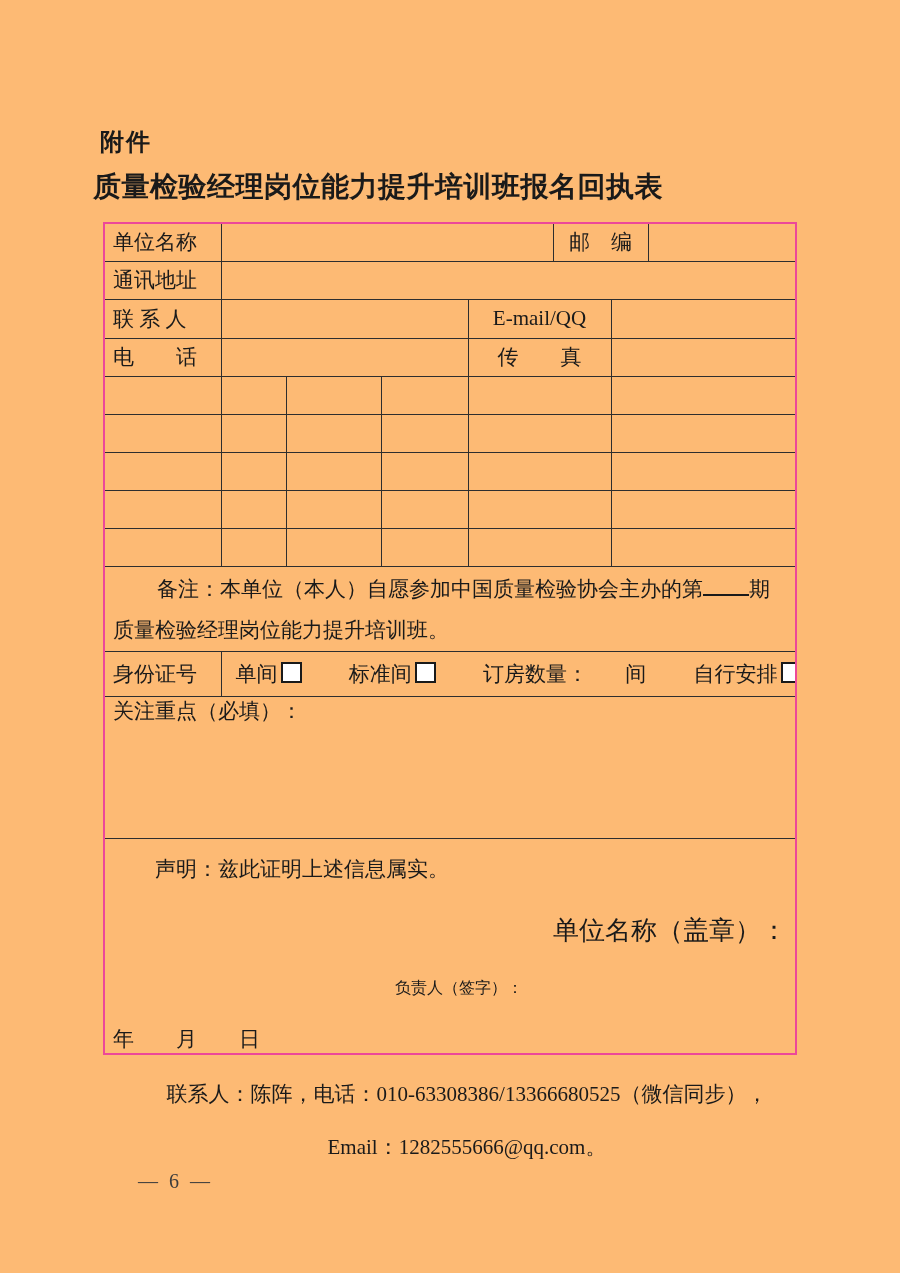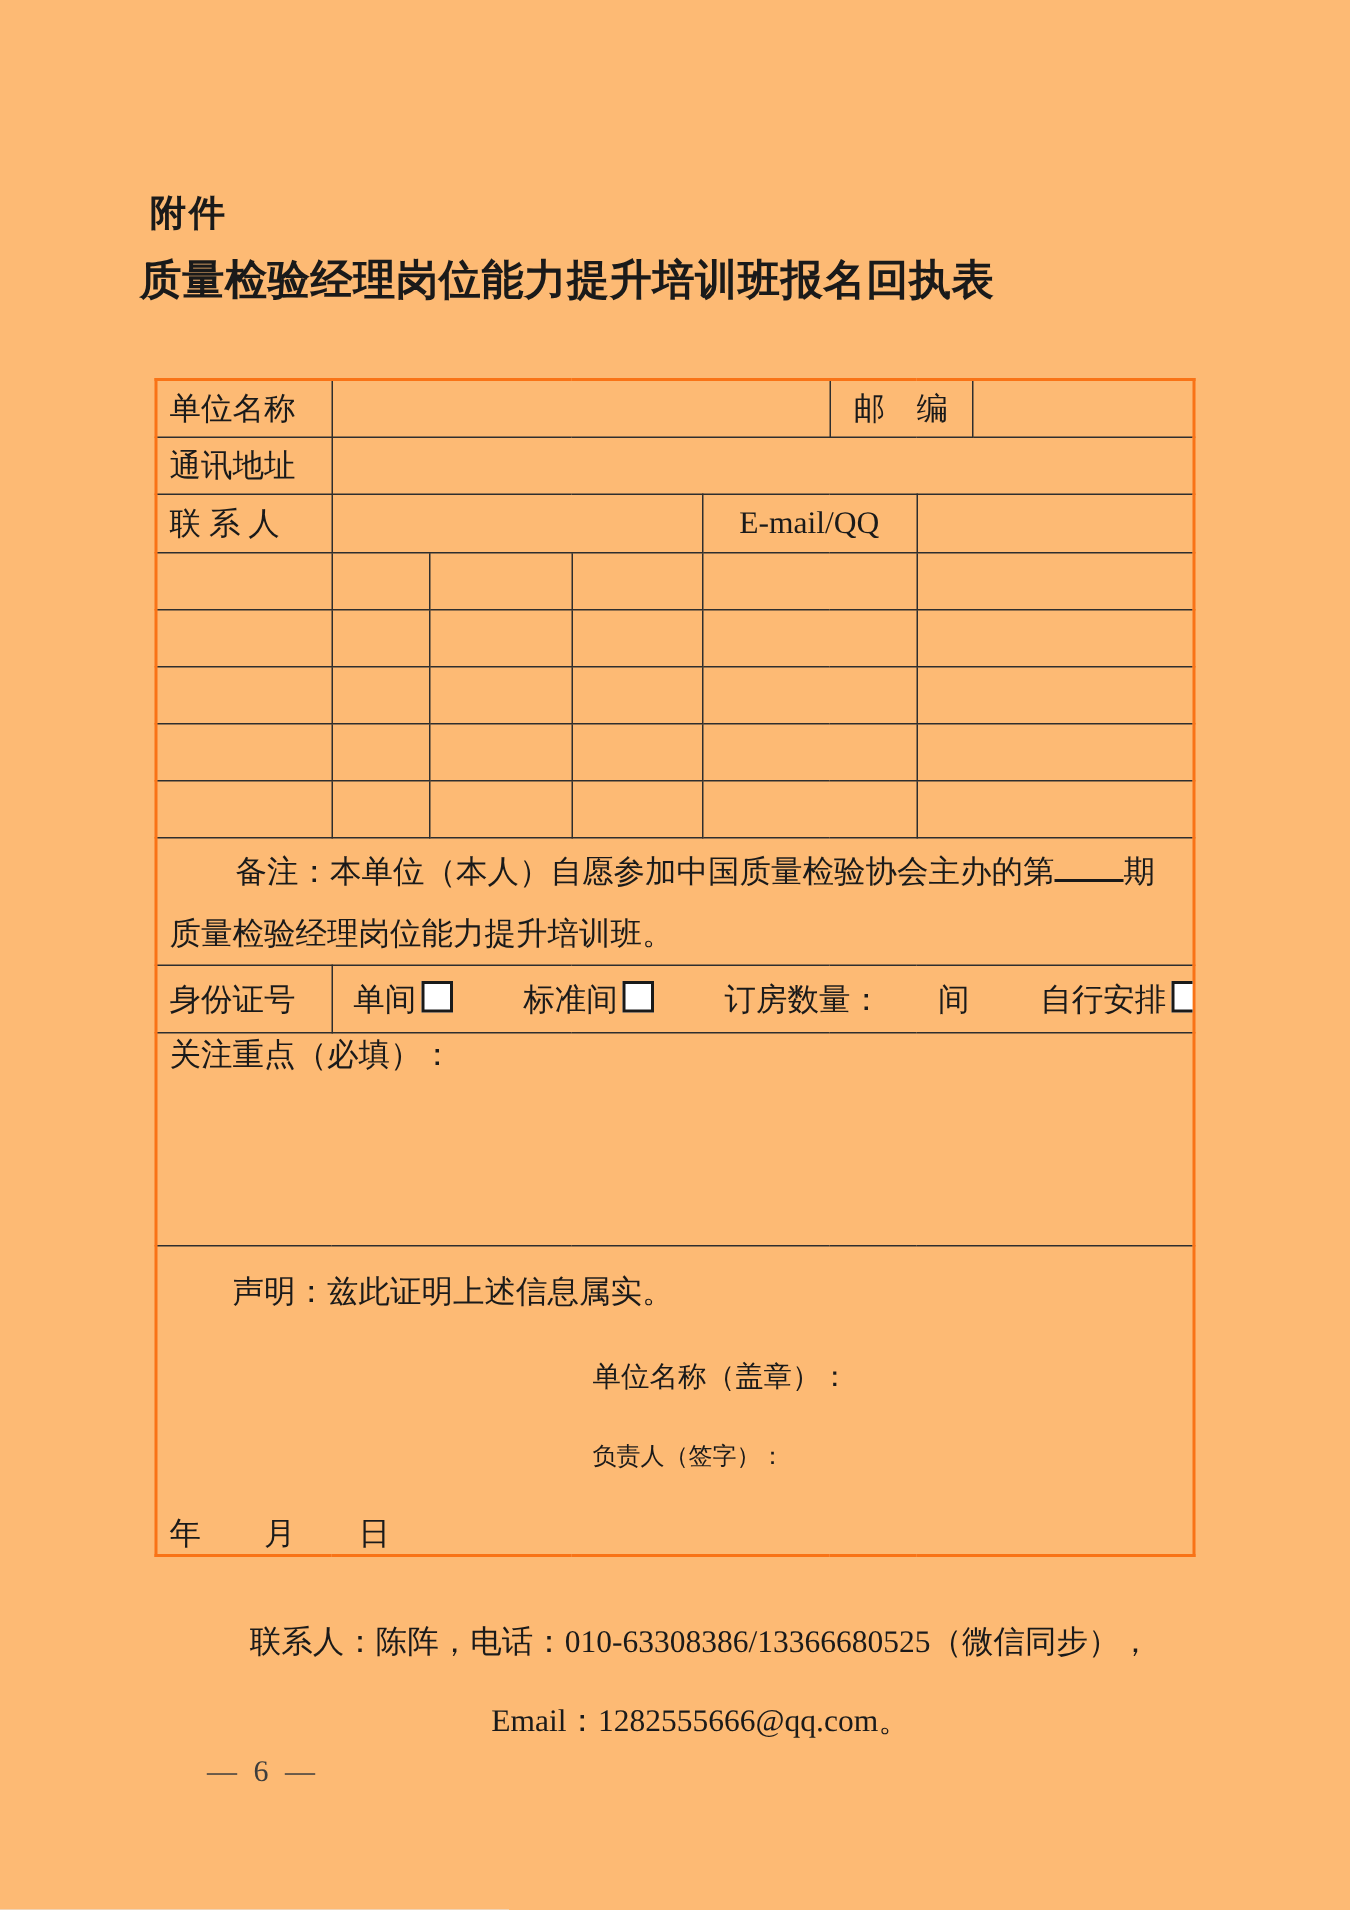--- a/index.html
+++ b/index.html
@@ -35,22 +35,21 @@
     letter-spacing: 0.5px;
     margin: 0;
   }
   table.reg-table {
     position: absolute;
     left: 103px;
     top: 222px;
     width: 692px;
     border-collapse: collapse;
     table-layout: fixed;
-    border: 2px solid #f97316;
-    margin-top: 30px;
+    border: 2px solid #ec4899;
   }
   table.reg-table td {
     border: 1.5px solid #2e2e2e;
     font-size: 21px;
     padding: 0 8px;
     overflow: hidden;
     white-space: nowrap;
   }
   td.label-cell { text-align: left; padding-left: 11px; }
   td.center-cell { text-align: center; padding: 0 2px; }
@@ -84,21 +83,21 @@
   td.focus-cell {
     vertical-align: top;
     padding-top: 10px;
     padding-left: 10px;
   }
   td.statement-cell {
     vertical-align: top;
     padding: 0;
   }
   .st-line1 { margin: 16px 0 0 42px; font-size: 21px; }
-  .st-line2 { margin: 30px 0 0 282px; font-size: 19px; }
+  .st-line2 { margin: 30px 0 0 282px; font-size: 26px; text-align: right; }
   .st-line3 { margin: 30px 0 0 282px; font-size: 16px; }
   .st-date  { margin: 26px 44px 0 0; font-size: 21px; text-align: left; }
   .footer-contact {
     position: absolute;
     left: 107px;
     top: 1080px;
     width: 720px;
     font-size: 21px;
     text-align: center;
   }
@@ -147,20 +146,26 @@
       <td class="blank-cell" colspan="7"></td>
     </tr>
 
     <tr style="height:39px">
       <td class="label-cell">联 系 人</td>
       <td class="blank-cell" colspan="3"></td>
       <td class="center-cell" colspan="2">E-mail/QQ</td>
       <td class="blank-cell" colspan="2"></td>
     </tr>
 
+    <tr style="height:38px">
+      <td class="label-cell">电　　话</td>
+      <td class="blank-cell" colspan="3"></td>
+      <td class="center-cell" colspan="2">传　　真</td>
+      <td class="blank-cell" colspan="2"></td>
+    </tr>
 
 
     <tr style="height:38px">
       <td></td>
           <td></td>
       <td></td>
           <td></td>
       <td colspan="2"></td>
           <td colspan="2"></td>
     </tr>

